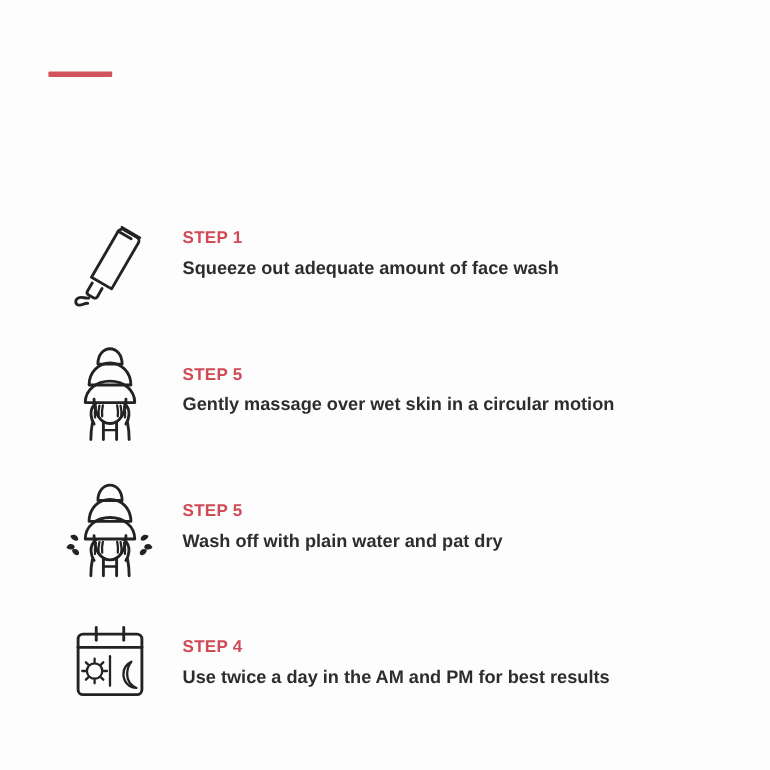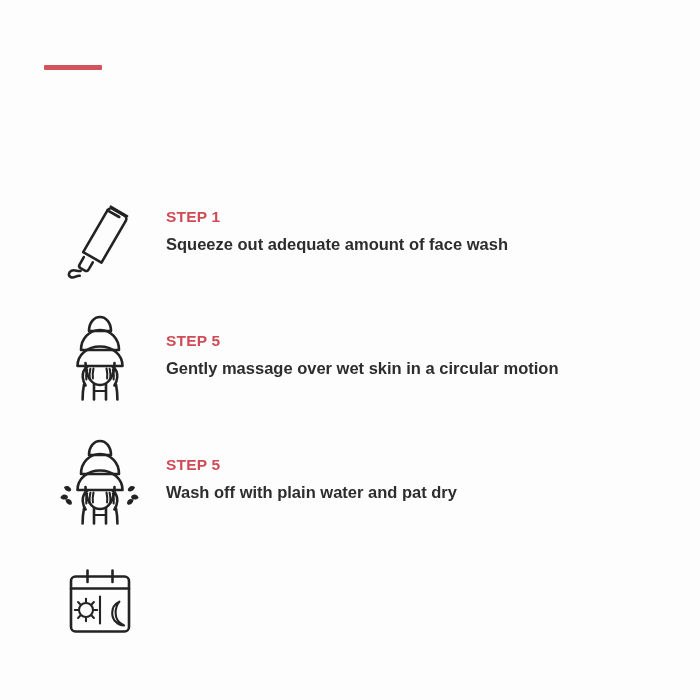--- a/index.html
+++ b/index.html
@@ -252,16 +252,20 @@
             <path d="M35.0 45.0 L38.2 45.0"></path>
             <path d="M19.1 37.1 L21.4 39.4"></path>
             <path d="M32.6 50.6 L34.9 52.9"></path>
             <path d="M19.1 52.9 L21.4 50.6"></path>
             <path d="M32.6 39.4 L34.9 37.1"></path>
           </g>
 
           <path class="ln-thin" d="M60.4 36.6 C56.1 38.6 53.2 42.9 53.2 47.9 C53.2 54.9 58.6 60.4 65.1 60.4 C59.8 58.0 56.6 53.4 56.6 47.9 C56.6 43.6 58.1 39.4 60.4 36.6 Z"></path>
         </svg>
       </div>
+      <div class="step-text">
+        <p class="step-label">STEP 4</p>
+        <p class="step-desc">Use twice a day in the AM and PM for best results</p>
+      </div>
     </div>
 
   </div>
 </div>
 
 </body></html>

